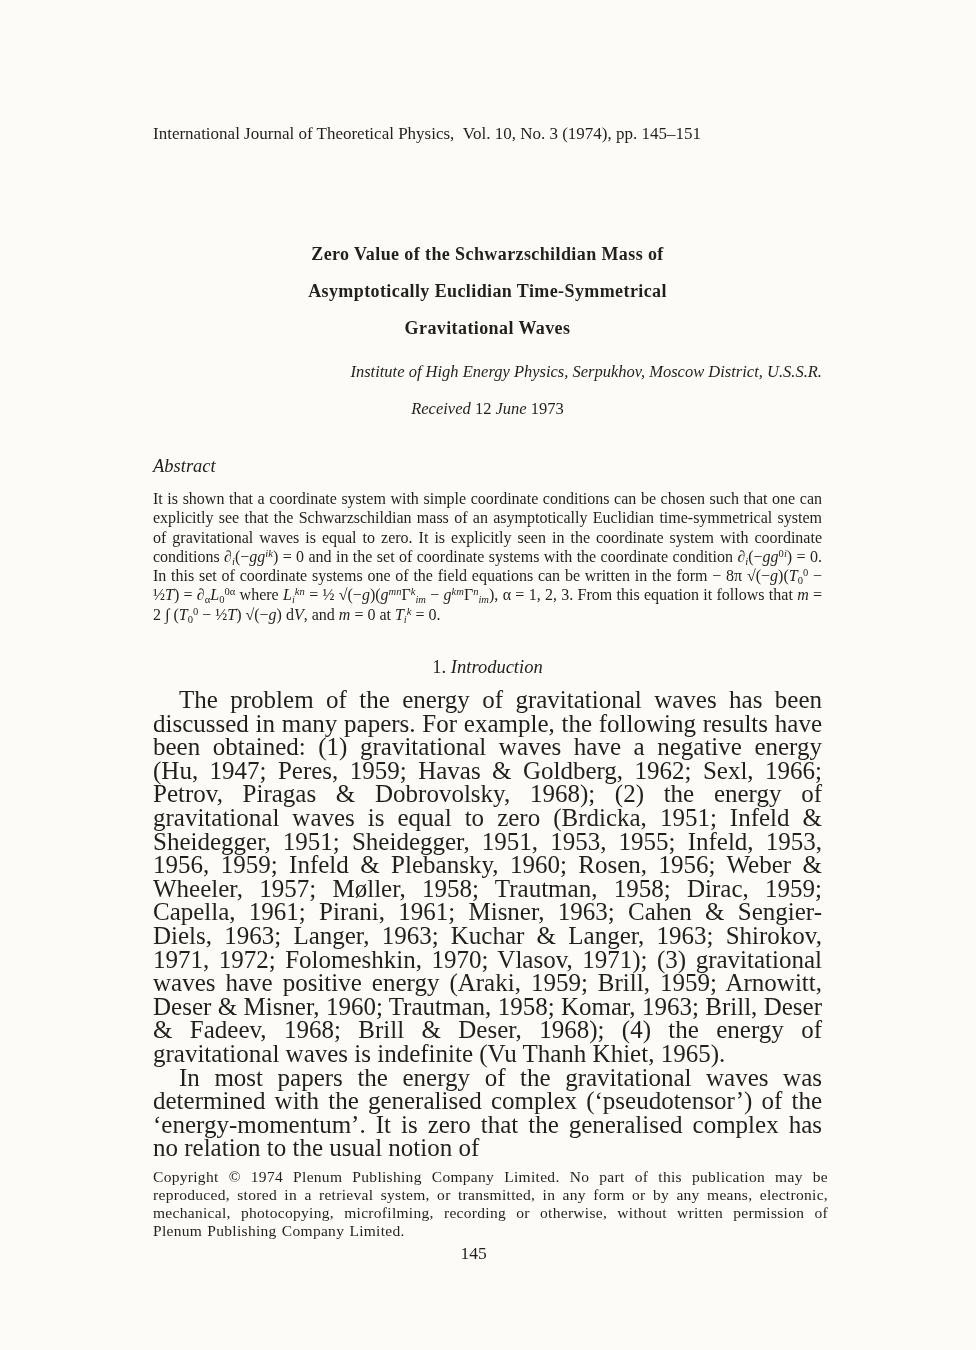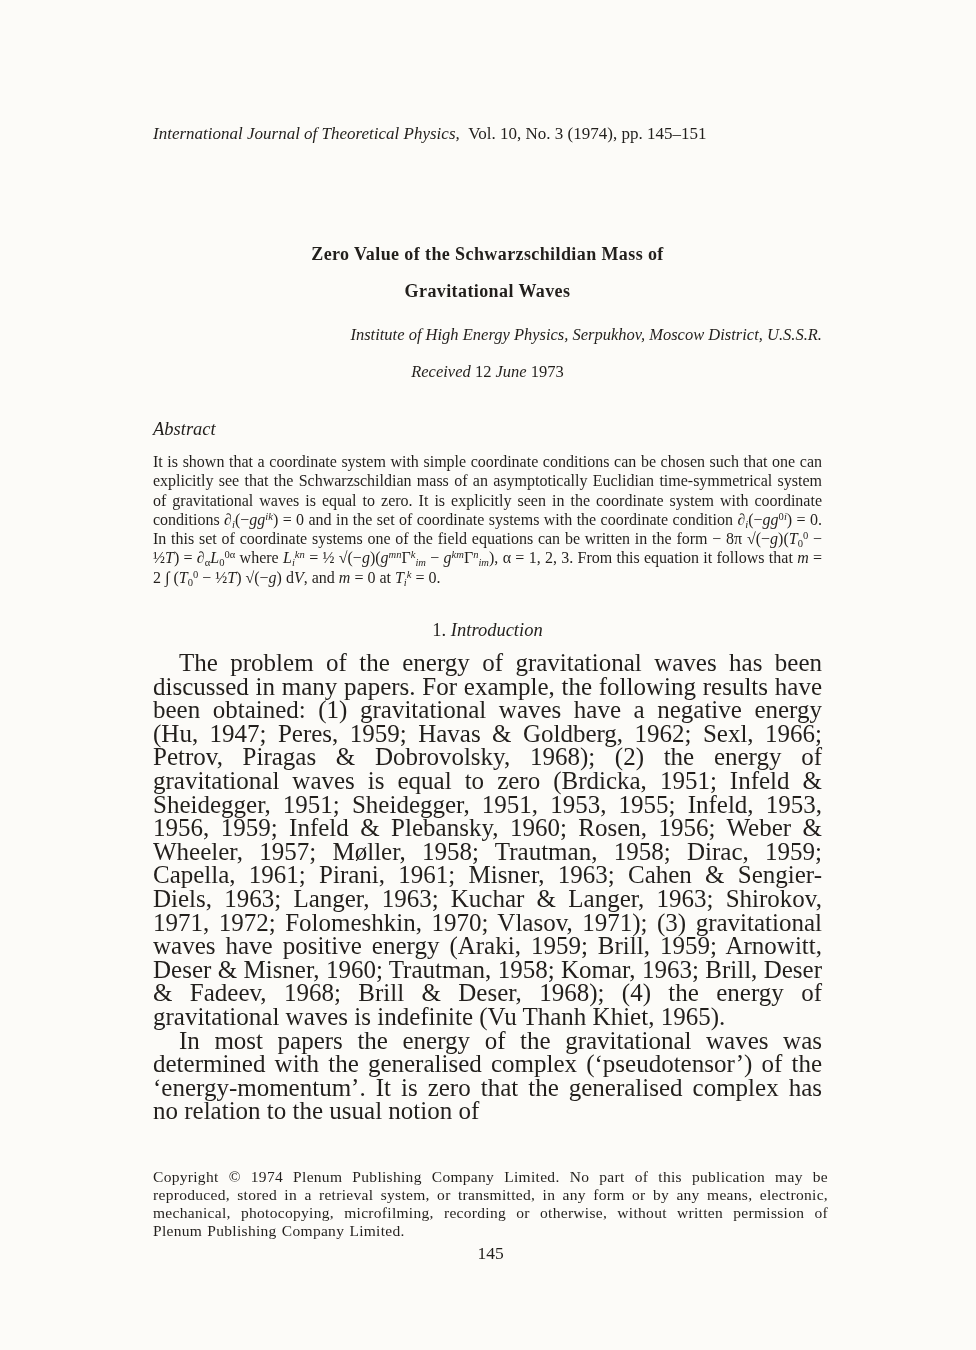--- a/index.html
+++ b/index.html
@@ -18,21 +18,21 @@
     left: 153px;
     top: 0;
     width: 669px;
   }
   .journal-line {
     margin-top: 124px;
     font-size: 17px;
     line-height: 20px;
     white-space: nowrap;
   }
-  .journal-line .jname { font-style: italic; }
+  .journal-line .jname { }
   .title {
     margin: 92px 0 0 0;
     font-size: 18px;
     font-weight: bold;
     text-align: center;
     line-height: 37px;
     letter-spacing: 0.4px;
   }
   .author {
     margin-top: 27px;
@@ -89,39 +89,40 @@
     top: 1168px;
     width: 675px;
     font-size: 15.5px;
     line-height: 18px;
     text-align: justify;
     letter-spacing: 0.3px;
     word-spacing: 1px;
   }
   .page-number {
     position: absolute;
-    left: 156px;
+    left: 139px;
     top: 1243px;
     width: 669px;
     text-align: center;
     font-size: 17.5px;
   }
 </style>
 </head>
 <body>
 
 <div class="page">
   <div class="content">
 
     <div class="journal-line">
       <span class="jname">International Journal of Theoretical Physics,</span><span> Vol. 10, No. 3 (1974), pp. 145–151</span>
     </div>
 
     <div class="title">
       <div>Zero Value of the Schwarzschildian Mass of</div>
+      <div>Asymptotically Euclidian Time-Symmetrical</div>
       <div>Gravitational Waves</div>
     </div>
 
 
     <div class="affiliation">Institute of High Energy Physics, Serpukhov, Moscow District, U.S.S.R.</div>
 
     <div class="received"><i>Received</i> 12 <i>June</i> 1973</div>
 
     <div class="abstract-heading">Abstract</div>
 

